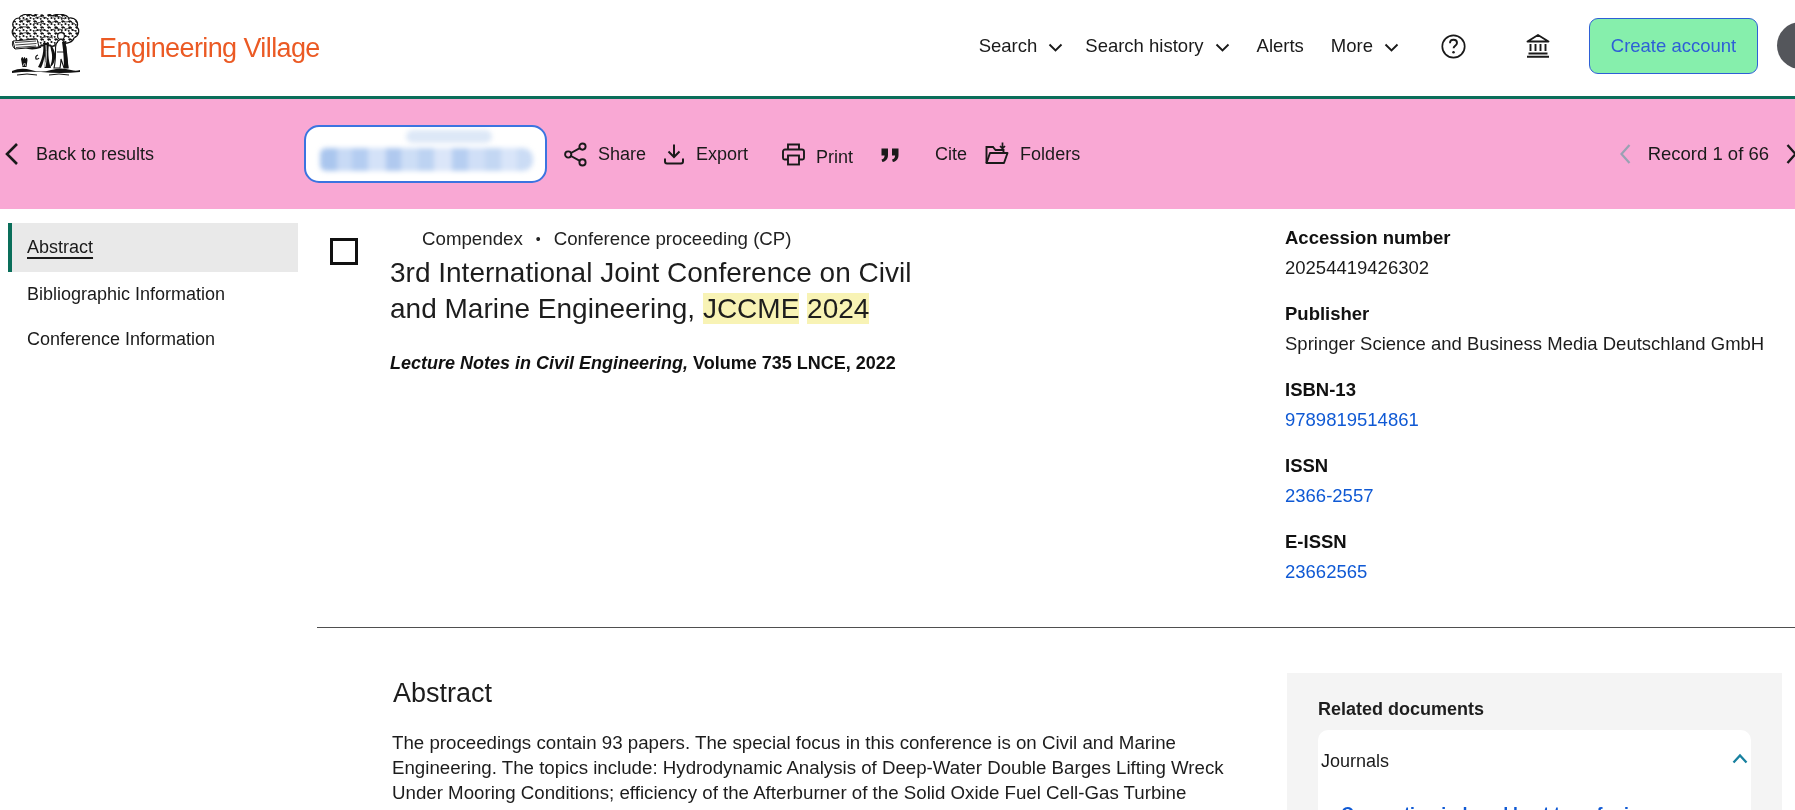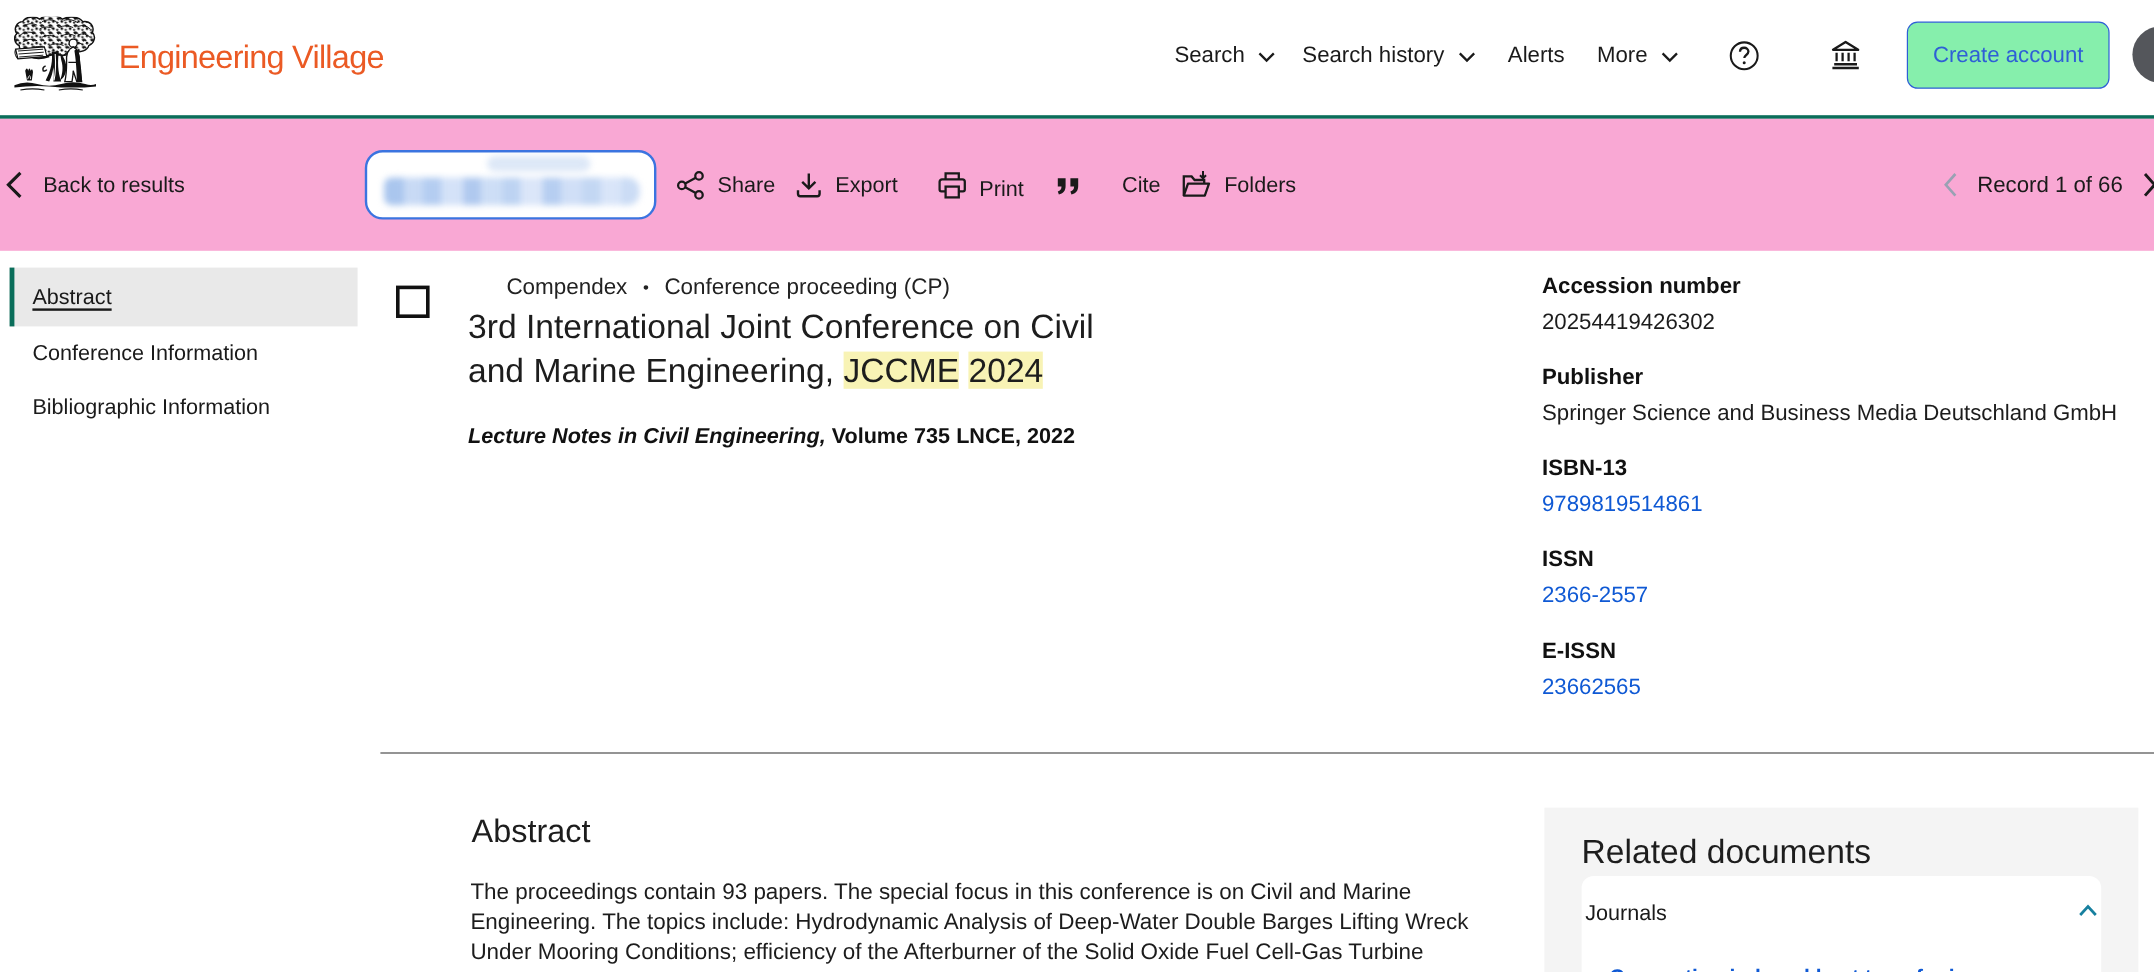--- a/index.html
+++ b/index.html
@@ -75,22 +75,22 @@
 
   
   .abstract-heading { position:absolute; left:393px; top:680px; font-size:27px; color:#1d1d1d;
     font-weight:400; line-height:27px; }
   .abstract-text { position:absolute; left:392px; top:731px; width:868px; font-size:18.7px;
     line-height:24.8px; color:#1c1c1c; }
 
   
   .related-panel { position:absolute; left:1287px; top:673px; width:495px; height:200px;
     background:#f4f4f4; padding:0 31px; }
-  .related-heading { margin-top:22px; font-size:28px; color:#1d1d1d; line-height:29px;
-    font-weight:400; }
+  .related-heading { margin-top:22px; font-size:18px; color:#1d1d1d; line-height:29px;
+    font-weight:700; }
   .related-card { margin-top:6px; background:#fff; border-radius:10px; width:433px; height:140px;
     padding:21px 3px 0 3px; position:relative; }
   .acc-row { display:flex; align-items:flex-start; justify-content:space-between; cursor:pointer; }
   .acc-label { font-size:18px; line-height:21px; color:#1a1a1a; }
   .related-link { position:absolute; left:23px; top:73px; width:388px; font-size:17.5px;
     font-weight:bold; color:#0f59d4; cursor:pointer; line-height:23px; }
 
   svg { display:block; }
 </style>
 </head>
@@ -254,22 +254,22 @@
       <span class="rec-chevron">
         <svg width="17" height="22" viewBox="0 0 17 22" fill="none" stroke="#1a1a1a" stroke-width="2.4">
             <path d="M4.5 2 L12.5 11 L4.5 20"></path>
           </svg>
       </span>
     </div>
   </div>
 
   <aside class="sidebar">
     <div class="side-item active">Abstract</div>
+    <div class="side-item">Bibliographic Information</div>
     <div class="side-item">Conference Information</div>
-    <div class="side-item">Bibliographic Information</div>
   </aside>
 
   <div class="checkbox"></div>
 
   <div class="meta-row">
     <span>Compendex</span>
     <span class="meta-dot">•</span>
     <span>Conference proceeding (CP)</span>
   </div>
 

